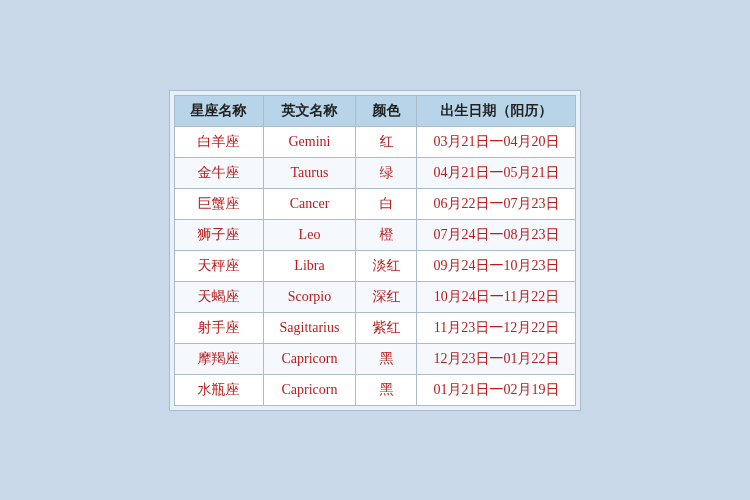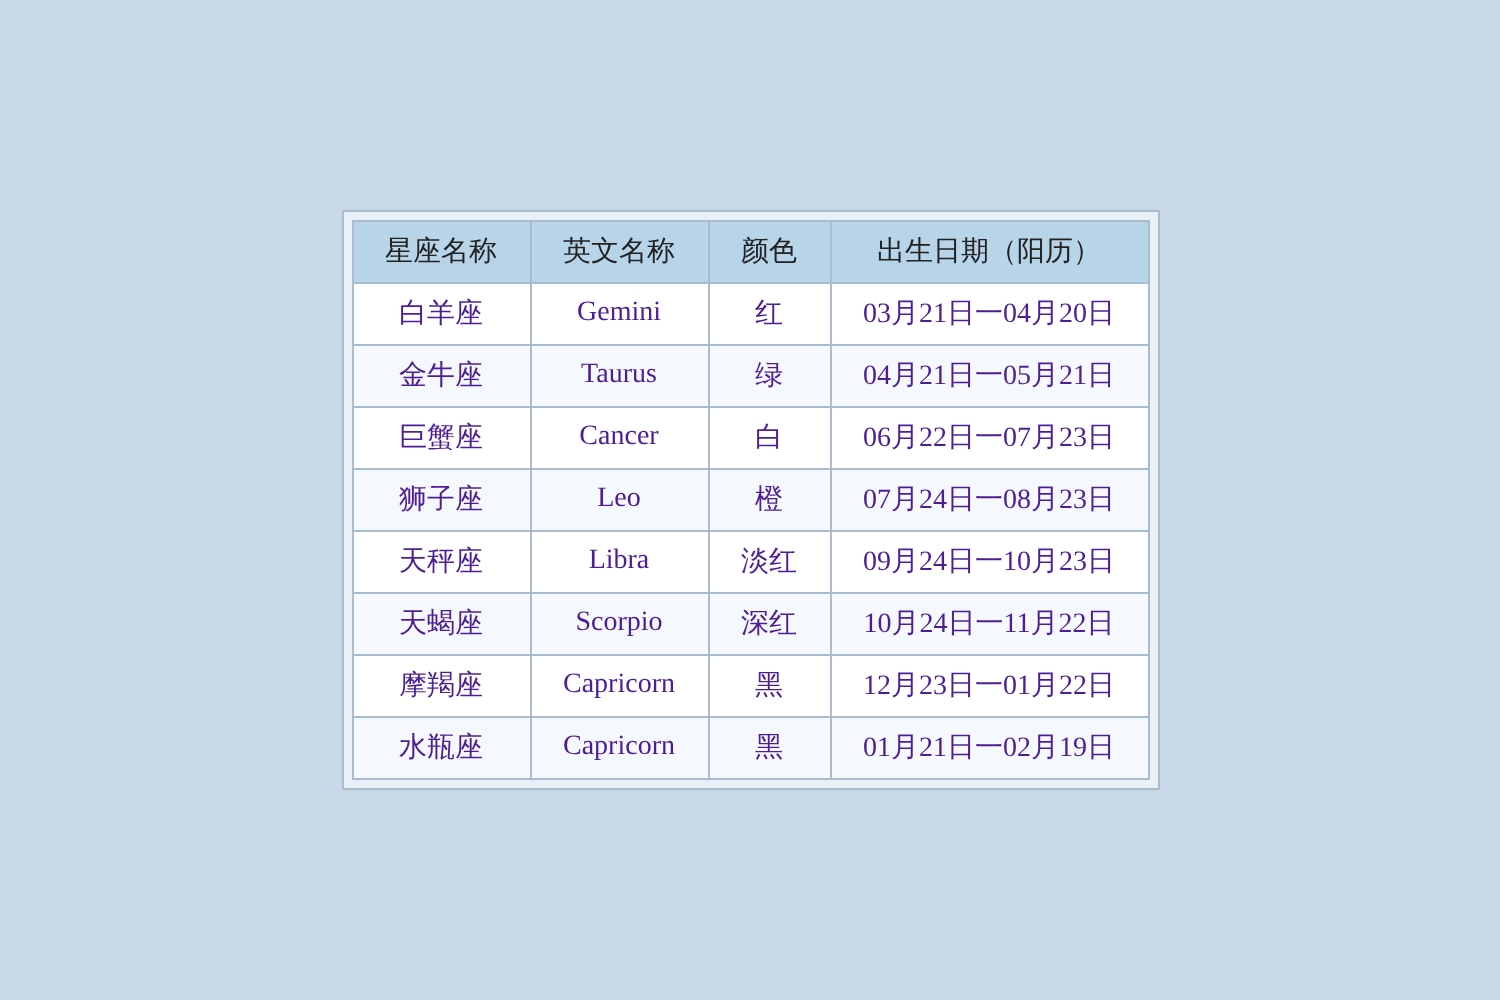--- a/index.html
+++ b/index.html
@@ -24,26 +24,26 @@
     }
     th, td {
       border: 1px solid #aabccc;
       padding: 6px 16px;
       text-align: center;
       white-space: nowrap;
     }
     thead tr th {
       background: #b8d4e8;
       color: #222;
-      font-weight: normal;
+      font-weight: bold;
       font-size: 14px;
     }
     tbody tr td {
       background: white;
-      color: #4c1d95;
+      color: #b91c1c;
       font-size: 14px;
     }
     tbody tr:nth-child(even) td {
       background: #f5f8fc;
     }
   </style>
 </head>
 <body>
 
 <div class="table-wrapper">
@@ -87,20 +87,26 @@
           <td>淡红</td>
           <td>09月24日一10月23日</td>
         </tr>
         <tr>
           <td>天蝎座</td>
           <td>Scorpio</td>
           <td>深红</td>
           <td>10月24日一11月22日</td>
         </tr>
         <tr>
+          <td>射手座</td>
+          <td>Sagittarius</td>
+          <td>紫红</td>
+          <td>11月23日一12月22日</td>
+        </tr>
+        <tr>
           <td>摩羯座</td>
           <td>Capricorn</td>
           <td>黑</td>
           <td>12月23日一01月22日</td>
         </tr>
         <tr>
           <td>水瓶座</td>
           <td>Capricorn</td>
           <td>黑</td>
           <td>01月21日一02月19日</td>

